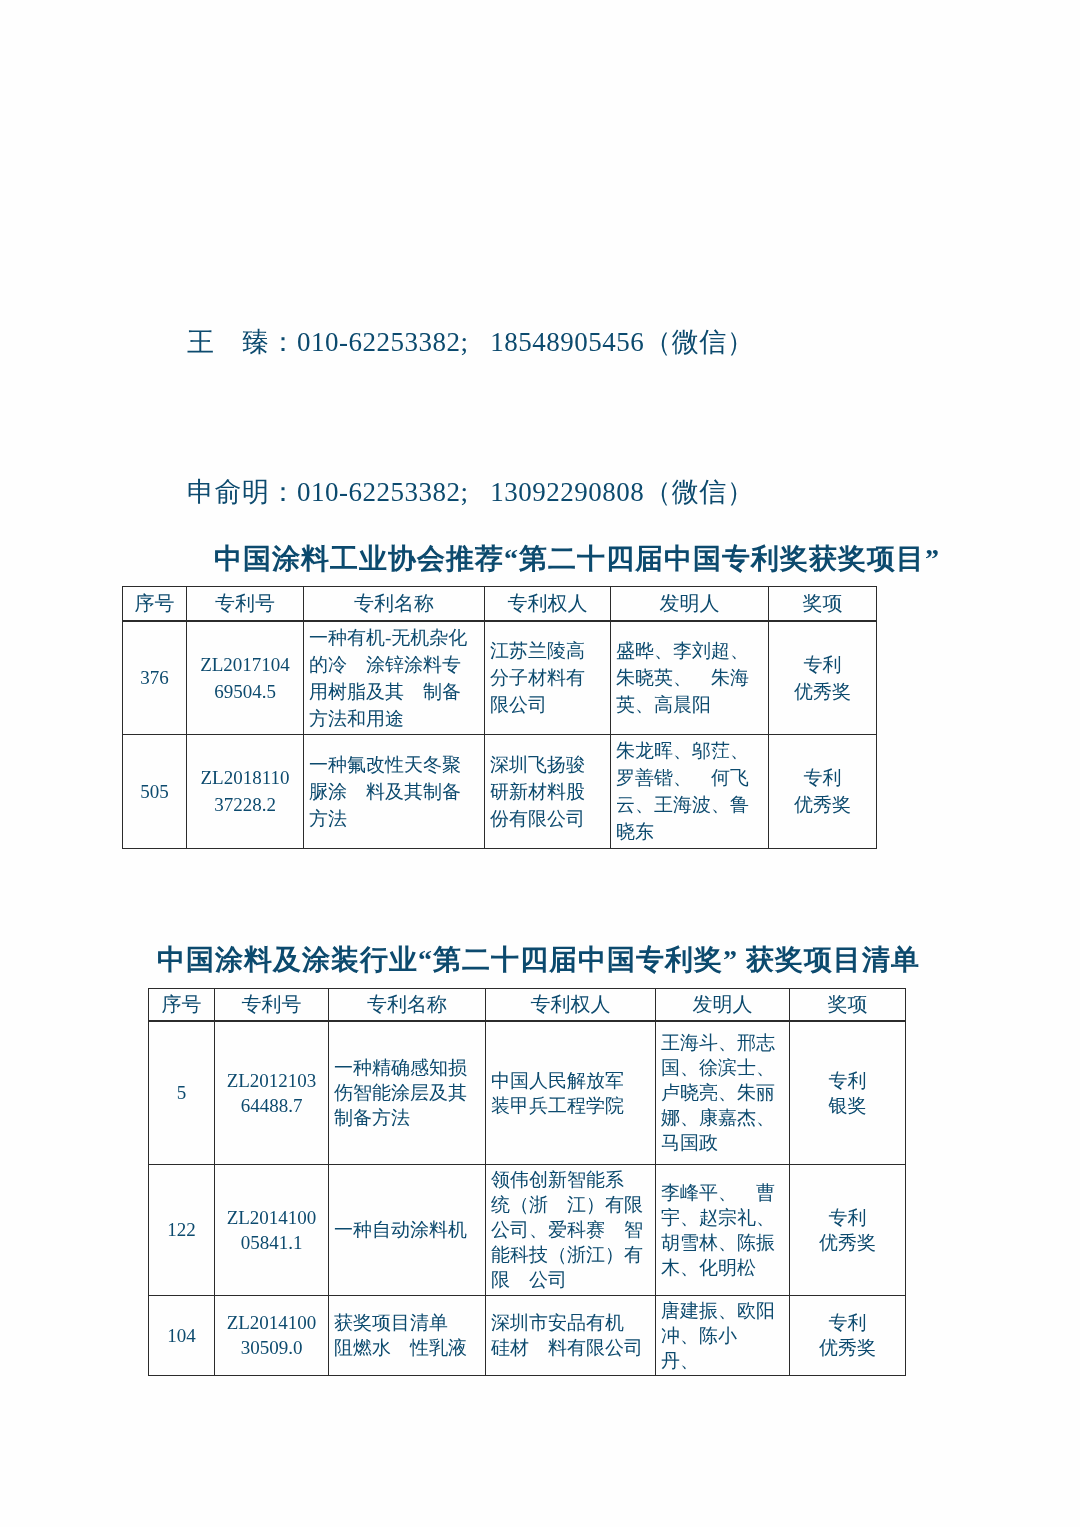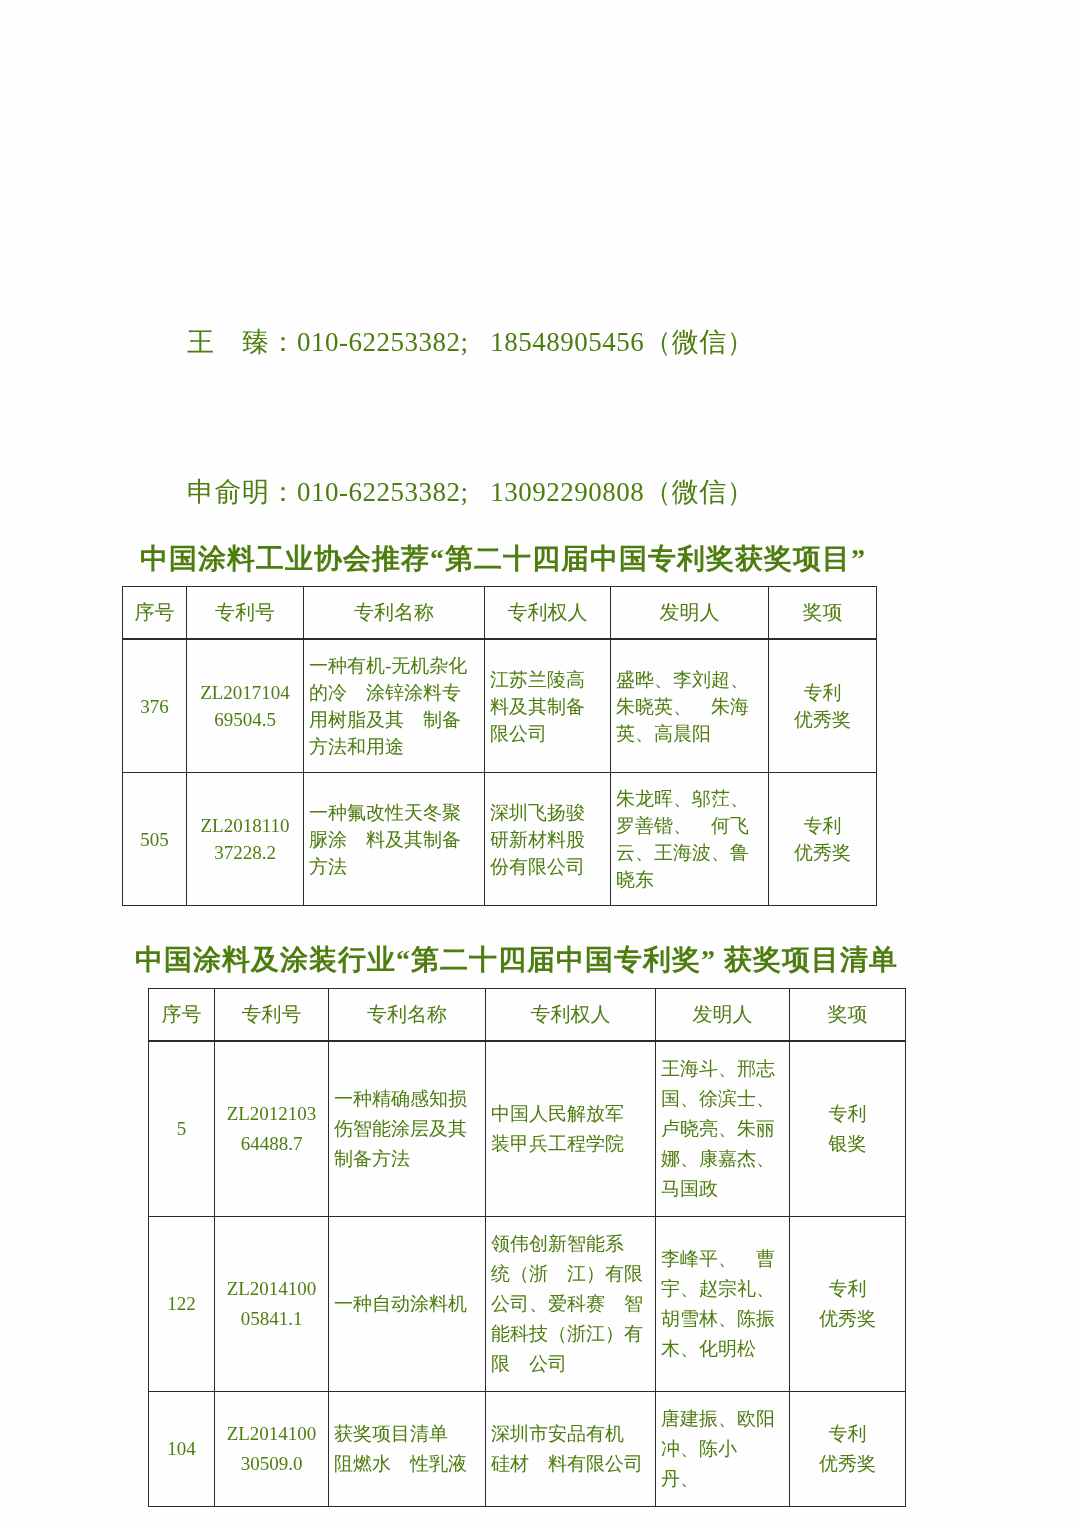--- a/index.html
+++ b/index.html
@@ -2,66 +2,66 @@
 <html><head>
 <meta charset="utf-8">
 <style>
   html,body{margin:0;padding:0;background:#e8e8e8;}
   .page{
     position:relative;
     width:1080px;height:1527px;
     margin:0 auto;
     background:#fefefe;
     font-family:"Liberation Serif","DejaVu Serif",serif;
-    color:#4d7c0f;
+    color:#0c4a6e;
     overflow:hidden;
   }
   
   .contacts{
     position:absolute;left:187px;top:217px;
     font-size:27px;line-height:50px;
     white-space:pre;
     letter-spacing:0.5px;
   }
   .contact-line{height:50px;}
   
   .tbl-title{
     position:absolute;
     font-size:28px;
     font-weight:bold;
-    text-align:left;
+    text-align:right;
     white-space:nowrap;
     letter-spacing:1px;
   }
   .t1-title{left:140px;top:540px;width:800px;}
   .t2-title{left:135px;top:941px;width:785px;}
   
   table.grid{
     position:absolute;
     border-collapse:collapse;
     table-layout:fixed;
     background:#fefefe;
   }
   .grid th,.grid td{
     border:1.6px solid #2b2b2b;
     vertical-align:middle;
     white-space:pre-line;
     overflow:hidden;
-    padding:12px 5px;
+    padding:2px 5px;
   }
   .grid th{
     font-size:20px;font-weight:normal;
     text-align:center;
     border-bottom-width:2.2px;
   }
   .grid td{font-size:19px;}
   #table1{left:122px;top:586px;width:754px;}
   #table2{left:148px;top:988px;width:757px;}
   #table1 td{line-height:27px;}
-  #table2 td{line-height:30px;}
+  #table2 td{line-height:25px;}
   #table1 thead tr{height:34px;}
   #table1 tbody tr.tr-0{height:108px;}
   #table1 tbody tr.tr-1{height:114px;}
   #table2 thead tr{height:28px;}
   #table2 tbody tr.tr-0{height:143px;}
   #table2 tbody tr.tr-1{height:131px;}
   #table2 tbody tr.tr-2{height:60px;}
   .c-center{text-align:center;}
   .c-left{text-align:left;padding-left:7px;padding-right:4px;}
 </style>
@@ -100,21 +100,21 @@
     <tbody>
       <tr class="tr-0">
         <td class="c-center">376</td>
         <td class="c-center">ZL2017104
 69504.5</td>
         <td class="c-left">一种有机-无机杂化
 的冷　涂锌涂料专
 用树脂及其　制备
 方法和用途</td>
         <td class="c-left">江苏兰陵高
-料及其制备
+分子材料有
 限公司</td>
         <td class="c-left">盛晔、李刘超、
 朱晓英、　朱海
 英、高晨阳</td>
         <td class="c-center">专利
 优秀奖</td>
       </tr>
       <tr class="tr-1">
         <td class="c-center">505</td>
         <td class="c-center">ZL2018110

